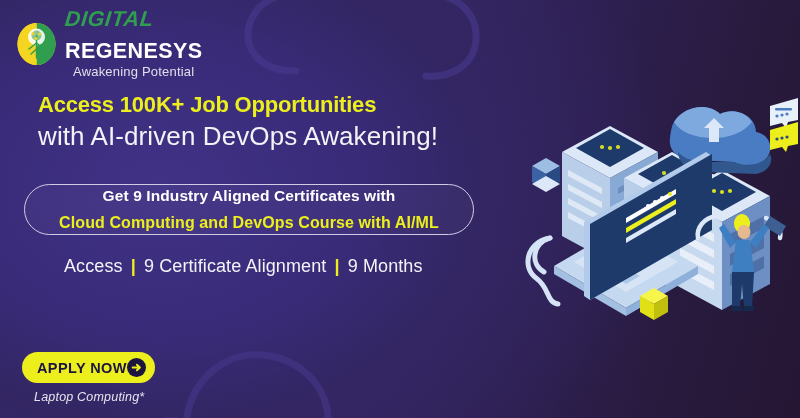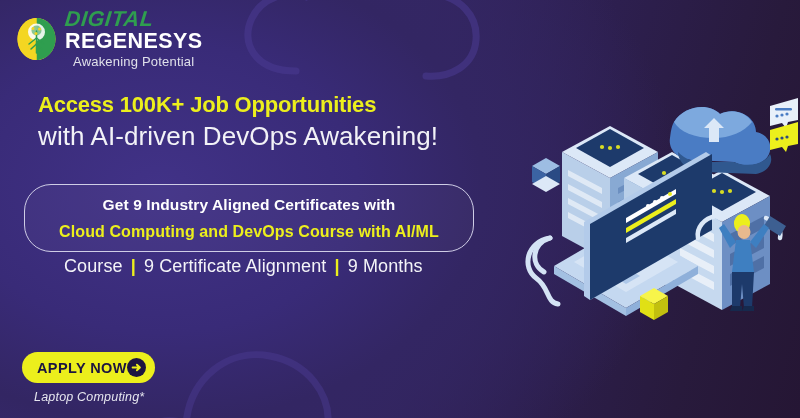--- a/index.html
+++ b/index.html
@@ -27,42 +27,42 @@
   
   .logo { position:absolute; left:16px; top:9px; display:flex; align-items:center; gap:8px; }
   .logo-mark { width:41px; height:44px; flex:none; }
   .logo-text { display:flex; flex-direction:column; line-height:1; }
   .logo-digital {
     font-size:21.5px; font-weight:bold; color:#2f9e4f;
     letter-spacing:.6px; font-style:italic; transform:skewX(-6deg);
   }
   .logo-regenesys {
     font-size:21.5px; font-weight:bold; color:#ffffff;
-    letter-spacing:.4px; margin-top:0;
+    letter-spacing:.4px; margin-top:10px;
   }
   .logo-tagline {
     font-size:13px; color:#dfe0ea; margin-top:3px;
     letter-spacing:.2px; text-align:center;
   }
 
   
   .headline { position:absolute; left:38px; top:92px; }
   .h-line1 {
     font-size:22px; font-weight:bold; color:#ecef1c;
     letter-spacing:-.2px; white-space:nowrap; line-height:1.15;
   }
   .h-line2 {
     font-size:26px; font-weight:300; color:#f2f2f7;
     letter-spacing:.1px; white-space:nowrap; line-height:1.2; margin-top:4px;
   }
 
   
   .pill {
     position:absolute; left:24px; top:184px;
-    width:450px; height:68px;
+    width:450px; height:51px;
     border:1.4px solid #cfcde6;
     border-radius:27px;
     display:flex; flex-direction:column;
     align-items:center; justify-content:center;
     background:rgba(255,255,255,.03);
   }
   .pill-l1 { font-size:15.5px; font-weight:bold; color:#ffffff; letter-spacing:.1px; white-space:nowrap; }
   .pill-l2 { font-size:16px; font-weight:bold; color:#ecef1c; letter-spacing:.1px; white-space:nowrap; margin-top:9px; }
 
   
@@ -141,21 +141,21 @@
     <div class="h-line1">Access 100K+ Job Opportunities</div>
     <div class="h-line2">with AI-driven DevOps Awakening!</div>
   </div>
 
   <div class="pill">
     <div class="pill-l1">Get 9 Industry Aligned Certificates with</div>
     <div class="pill-l2">Cloud Computing and DevOps Course with AI/ML</div>
   </div>
 
   <div class="details">
-    <span>Course</span>
+    <span>Access</span>
     <span class="sep">|</span>
     <span>9 Certificate Alignment</span>
     <span class="sep">|</span>
     <span>9 Months</span>
   </div>
 
   <button class="cta">
     <span class="cta-label">APPLY NOW</span>
     <span class="cta-arrow">
       <svg viewBox="0 0 19 19">

